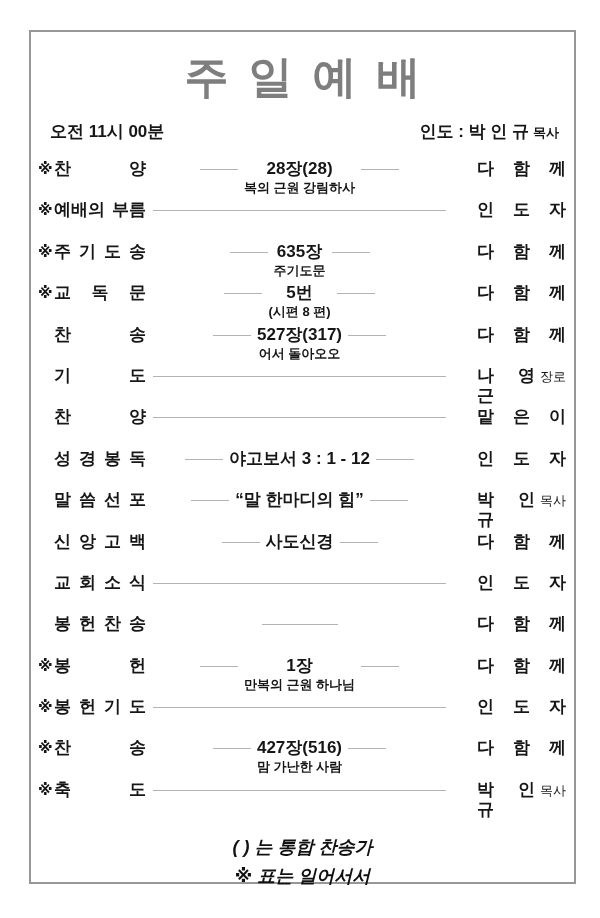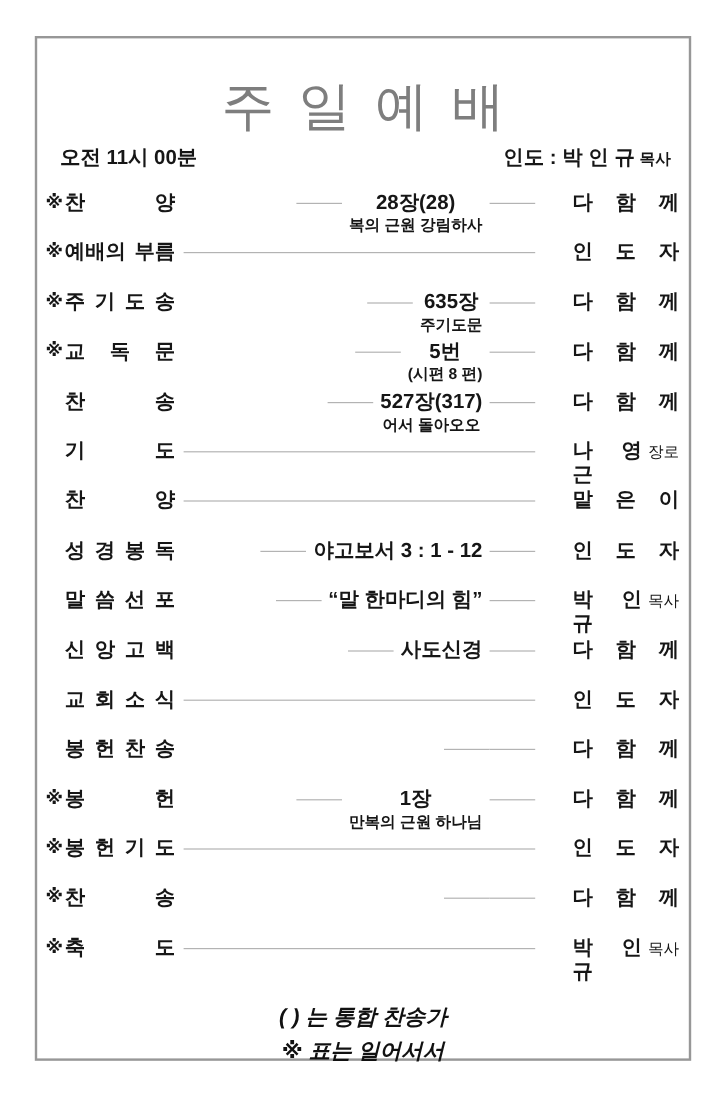--- a/index.html
+++ b/index.html
@@ -6,39 +6,39 @@
   body {
     width:600px; height:918px; background:#ffffff; overflow:hidden; position:relative;
     font-family:"Liberation Sans","DejaVu Sans",sans-serif; color:#161616;
     -webkit-font-smoothing:antialiased;
   }
   .page {
     position:absolute; left:29px; top:30px; width:543px; height:850px;
     border:2px solid #979797; background:#fff;
   }
   .title {
-    position:absolute; top:22px; left:0; right:0; margin:12px;
-    text-align:center; font-size:44px; font-weight:400;
+    position:absolute; top:22px; left:0; right:0; margin:0;
+    text-align:center; font-size:44px; font-weight:700;
     color:#7e7e7e; letter-spacing:20px; text-indent:20px; line-height:46px;
   }
   .header {
     position:absolute; top:88px; left:19px; right:15px;
     display:flex; justify-content:space-between; align-items:flex-end;
     font-size:17px; font-weight:bold;
   }
   .leader { display:flex; align-items:baseline; }
   .sfx { font-size:13px; margin-left:4px; }
   .rows { position:absolute; top:127px; left:7px; right:8px; }
   .row { display:flex; align-items:flex-start; height:41.4px; }
   .marker { width:16px; font-size:15px; font-weight:bold; line-height:20px; }
   .label {
     display:inline-block; width:92px; font-size:17px; font-weight:bold; line-height:20px;
     text-align:justify; text-align-last:justify; white-space:normal;
   }
-  .mid { flex:1; display:flex; justify-content:flex-end; margin:0 7px; min-width:0; }
+  .mid { flex:1; display:flex; justify-content:center; margin:0 7px; min-width:0; }
   .dash { width:38px; height:1px; background:#b3b3b3; margin-top:10px; flex:0 0 auto; }
   .mid.full .dash-left { flex:1 1 auto; width:auto; }
   .center { display:flex; flex-direction:column; align-items:center; text-align:center; padding:0 6px; }
   .center-main { font-size:17px; font-weight:bold; line-height:20px; white-space:nowrap; }
   .center-sub { font-size:13px; font-weight:bold; line-height:17px; white-space:nowrap; }
   .right { width:113px; display:flex; align-items:baseline; flex:0 0 auto; }
   .right-main {
     flex:1; font-size:17px; font-weight:bold; line-height:20px;
     text-align:justify; text-align-last:justify;margin-left:24px;
   }
@@ -277,20 +277,24 @@
       <span class="right-main">인 도 자</span>
 
     </span>
   </div>
 
   <div class="row">
     <span class="marker">※</span>
     <span class="label">찬 송</span>
     <div class="mid">
       <span class="dash dash-left"></span>
+      <span class="center">
+        <span class="center-main">427장(516)</span>
+        <span class="center-sub">맘 가난한 사람</span>
+      </span>
       <span class="dash dash-right"></span>
     </div>
     <span class="right">
       <span class="right-main">다 함 께</span>
 
     </span>
   </div>
 
   <div class="row">
     <span class="marker">※</span>

